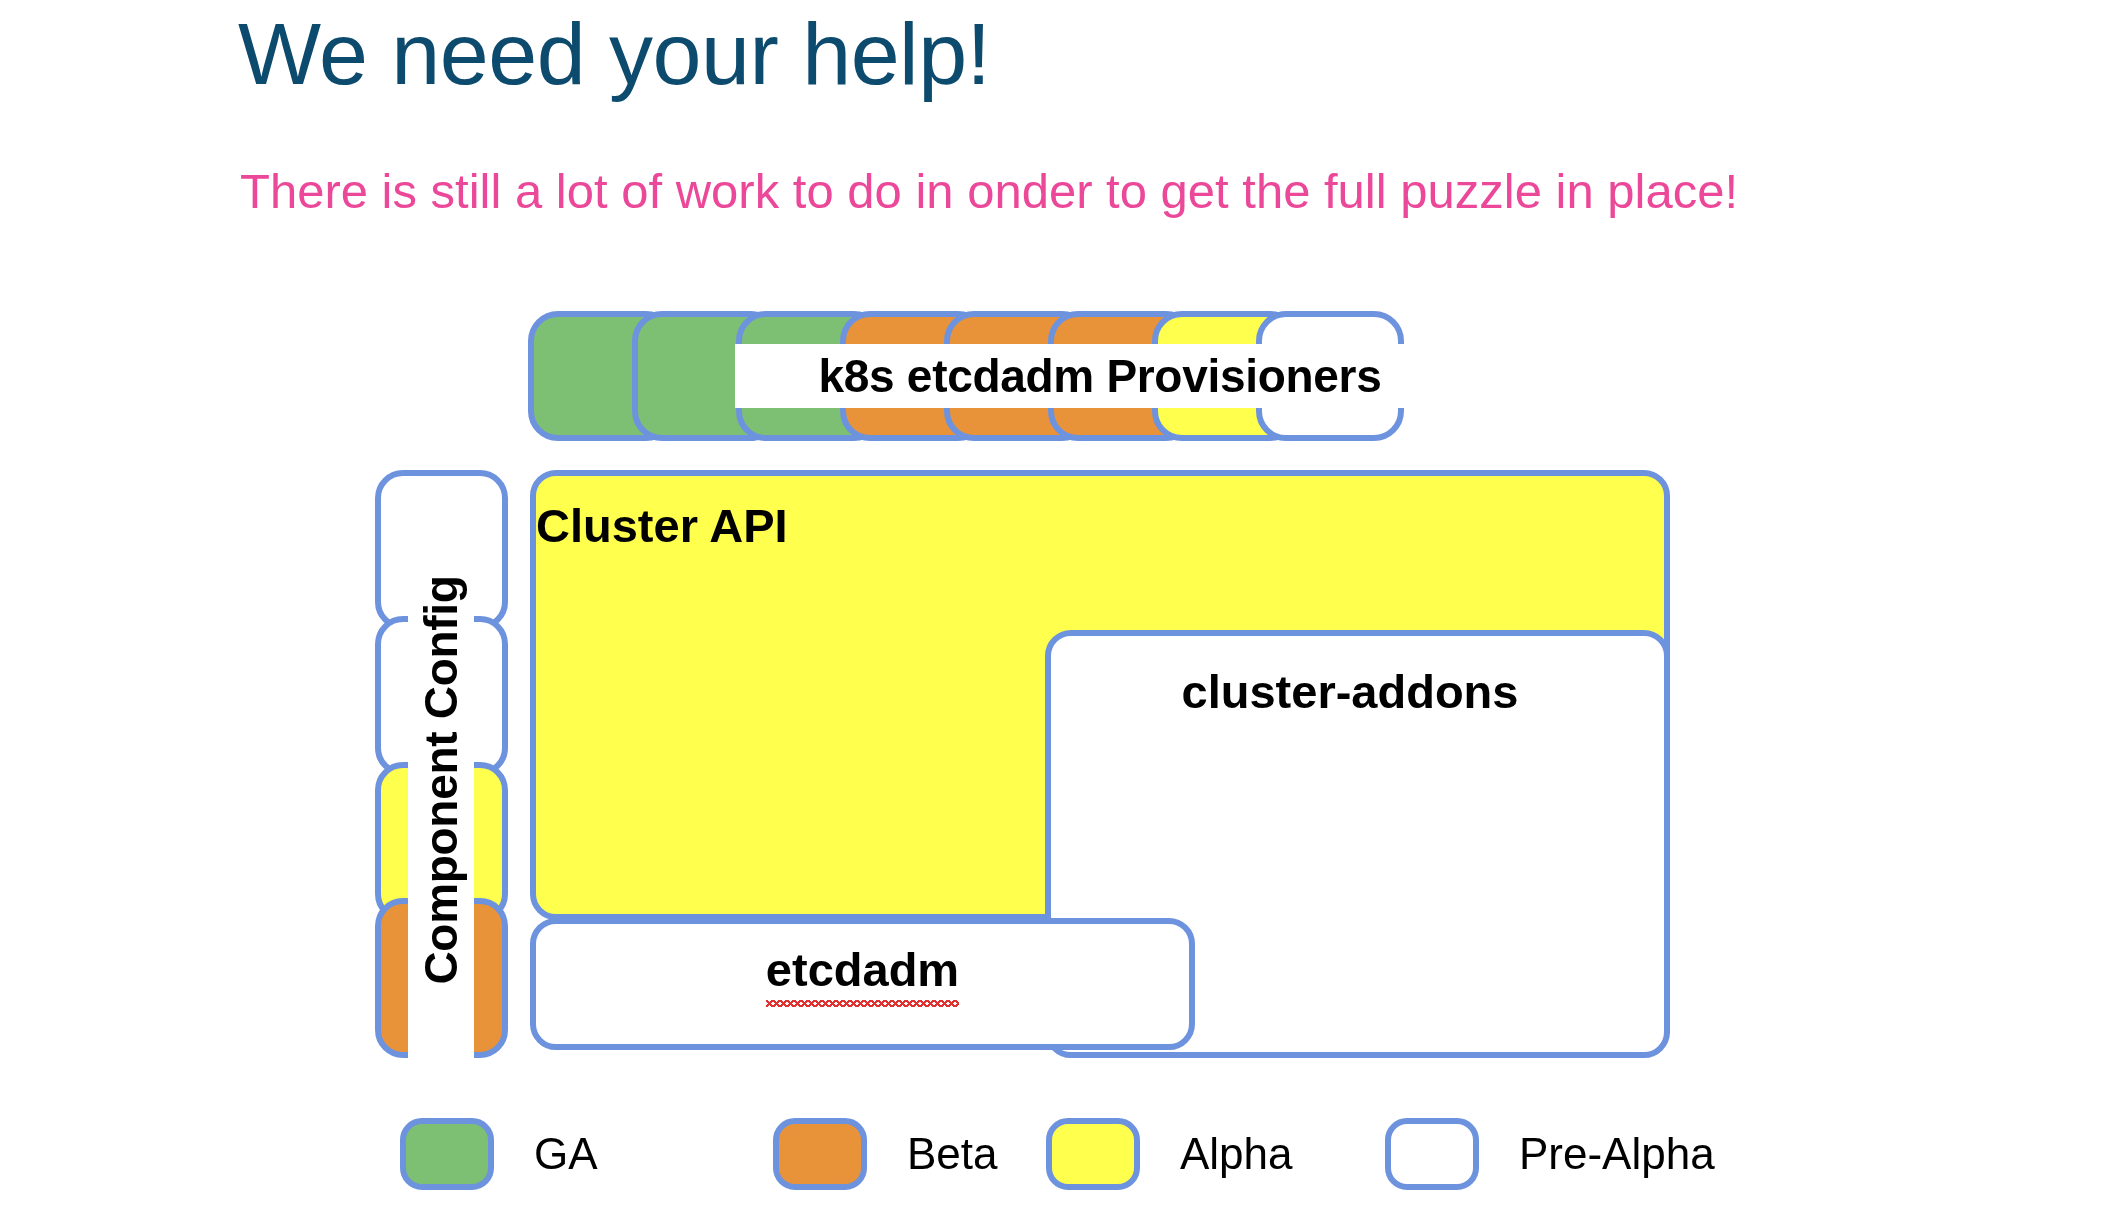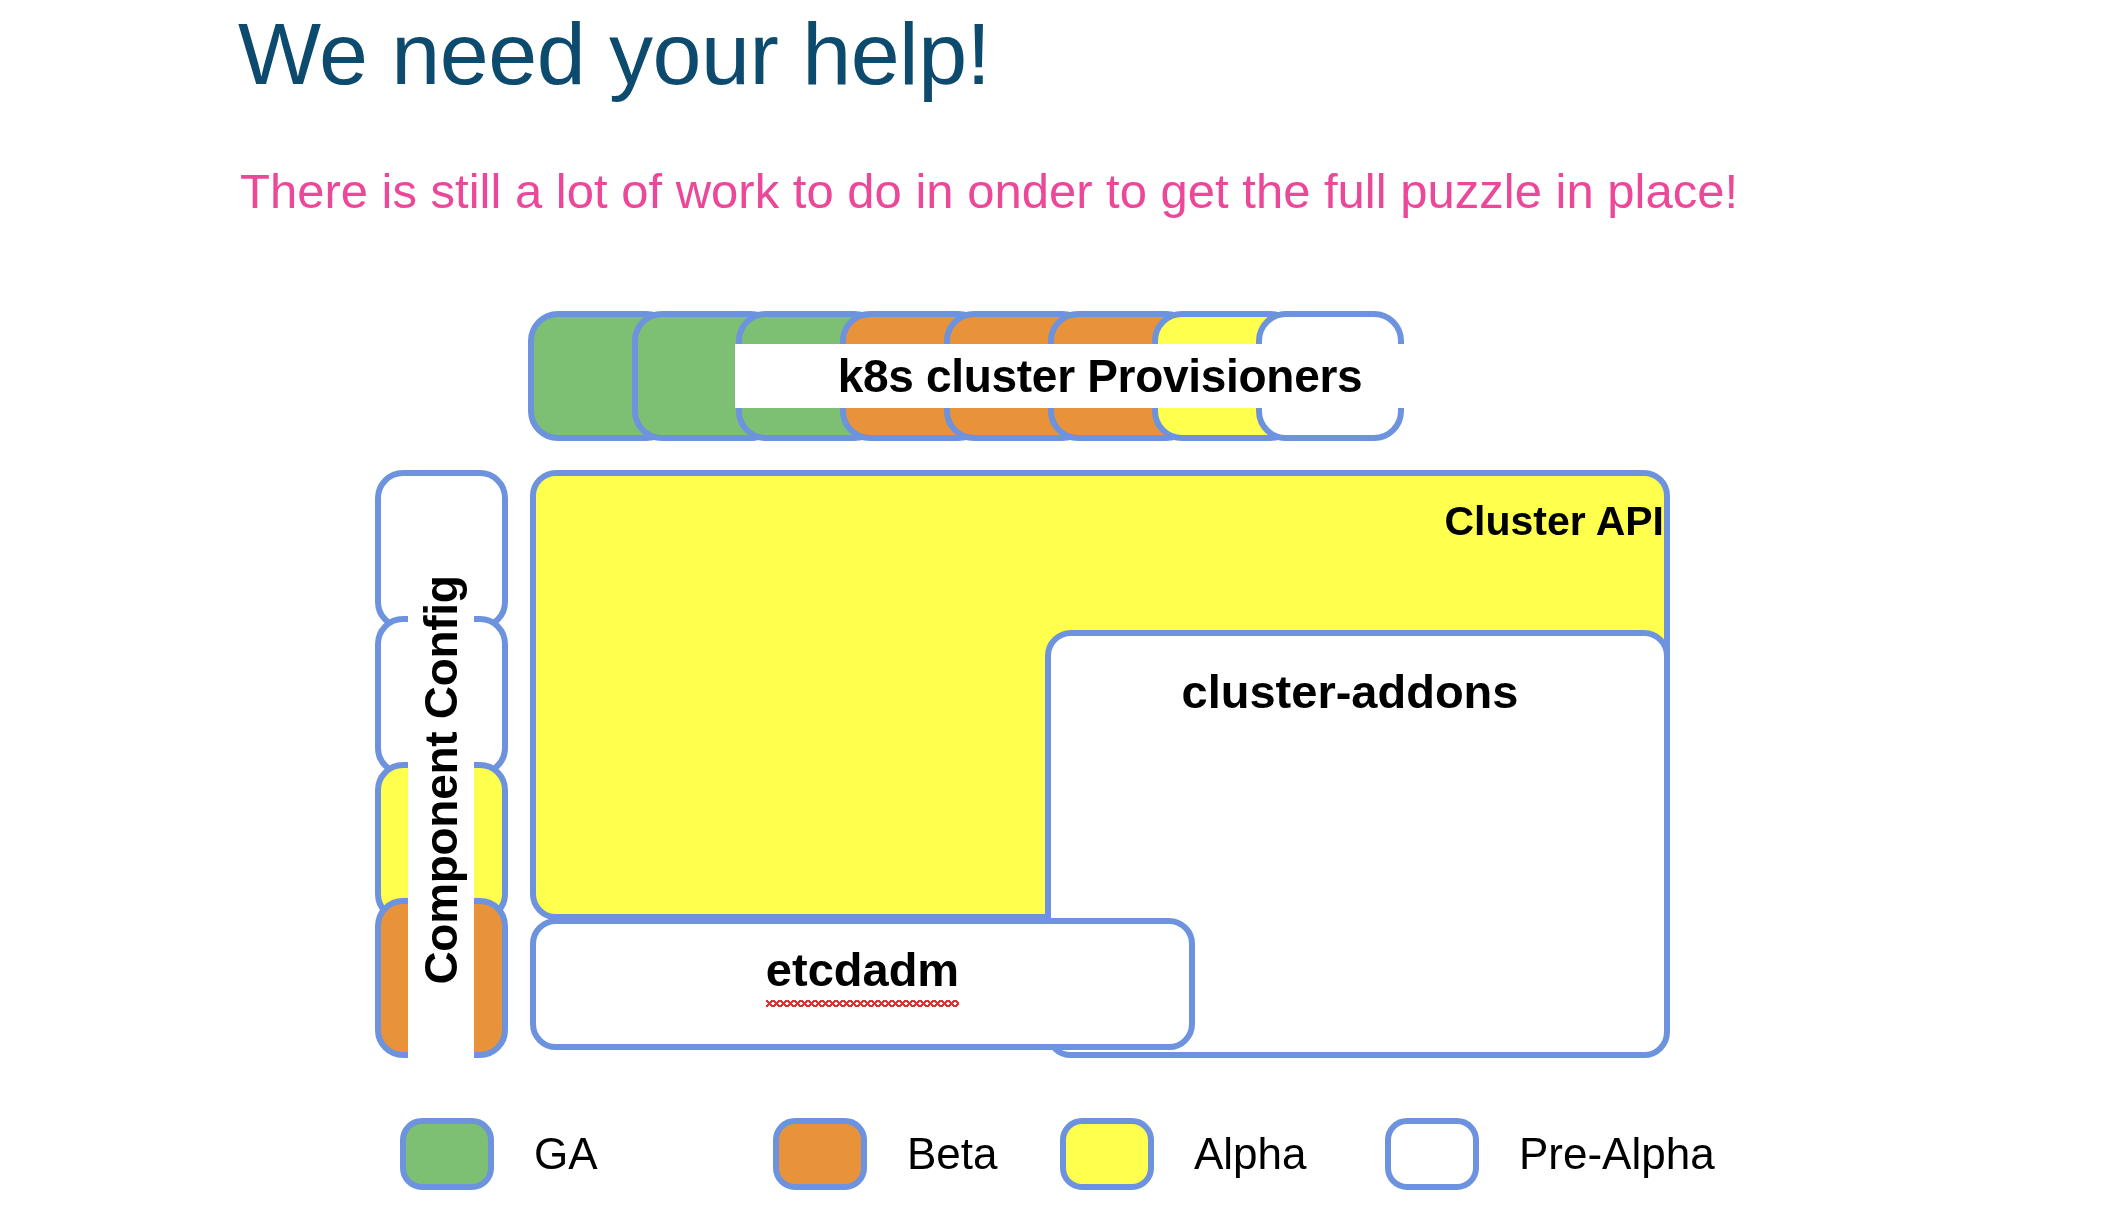--- a/index.html
+++ b/index.html
@@ -107,21 +107,21 @@
     font-size: 46px;
     letter-spacing: -0.3px;
   }
 
   
   #cluster-api     { left: 530px;  top: 470px;  width: 1140px; height: 450px; z-index: 2; }
   #cluster-addons  { left: 1045px; top: 630px;  width: 625px;  height: 428px; z-index: 3; }
   #kubeadm         { left: 765px;  top: 775px;  width: 670px;  height: 277px; z-index: 4; }
   #etcdadm         { left: 530px;  top: 918px;  width: 665px;  height: 132px; z-index: 5; padding-left: 8px; }
 
-  #cluster-api .boxlabel    { left: 0; right: 0; top: 22px; text-align: right; font-size: 41px; }
+  #cluster-api .boxlabel    { left: 0; right: 0; top: 22px; text-align: left; font-size: 47px; }
   #cluster-addons .boxlabel { left: 0; right: 15px; top: 28px; text-align: center; font-size: 47px; }
   #kubeadm .boxlabel        { left: 0; right: 0; top: 22px; text-align: center; font-size: 47px; }
   #etcdadm .boxlabel        { left: 0; right: 0; top: 18px; text-align: center; font-size: 47px; }
 
   .spellcheck {
     position: relative;
     display: inline-block;
   }
   .spellcheck::after {
     content: "";
@@ -183,21 +183,21 @@
       <div class="box ga" title="GA" style="left: 632px;"></div>
       <div class="box ga" title="GA" style="left: 736px;"></div>
       <div class="box beta" title="Beta" style="left: 840px;"></div>
       <div class="box beta" title="Beta" style="left: 944px;"></div>
       <div class="box beta" title="Beta" style="left: 1048px;"></div>
       <div class="box alpha" title="Alpha" style="left: 1152px;"></div>
       <div class="box prealpha" title="Pre-Alpha" style="left: 1256px;"></div>
     </div>
 
   <div id="provisioner-banner">
-    <span class="boxlabel">k8s cluster Provisioners</span>
+    <span class="boxlabel">k8s etcdadm Provisioners</span>
   </div>
 
   <div id="component-config-col">
       <div class="box prealpha" title="Pre-Alpha" style="top: 470px;"></div>
       <div class="box prealpha" title="Pre-Alpha" style="top: 616px;"></div>
       <div class="box alpha" title="Alpha" style="top: 762px;"></div>
       <div class="box beta" title="Beta" style="top: 898px;"></div>
     </div>
 
   <div id="component-config-banner">
@@ -219,21 +219,21 @@
 
   <div id="legend">
       <div class="legend-item" style="left: 0px;">
         <div class="legend-swatch ga"></div>
         <span class="legend-label">GA</span>
       </div>
       <div class="legend-item" style="left: 340px; margin-left: 33px;">
         <div class="legend-swatch beta"></div>
         <span class="legend-label">Beta</span>
       </div>
-      <div class="legend-item" style="left: 660px; justify-content: center;">
+      <div class="legend-item" style="left: 646px; justify-content: center;">
         <div class="legend-swatch alpha"></div>
         <span class="legend-label">Alpha</span>
       </div>
       <div class="legend-item" style="left: 985px;">
         <div class="legend-swatch prealpha"></div>
         <span class="legend-label">Pre-Alpha</span>
       </div>
     </div>
 
 </div>

